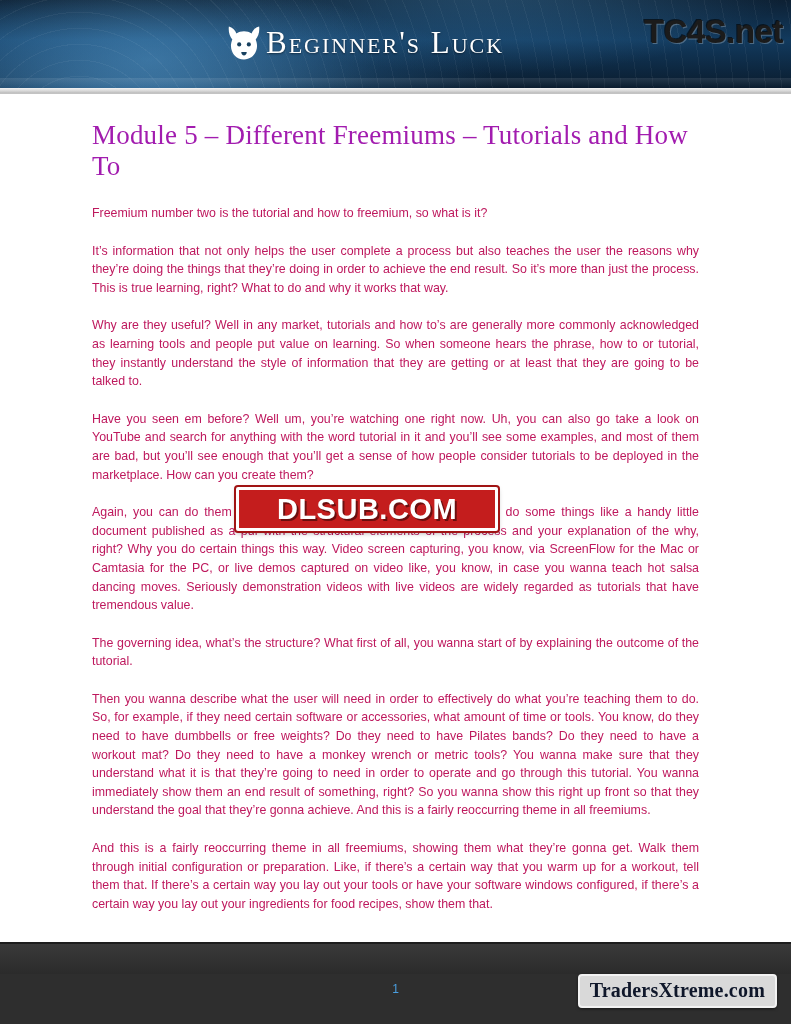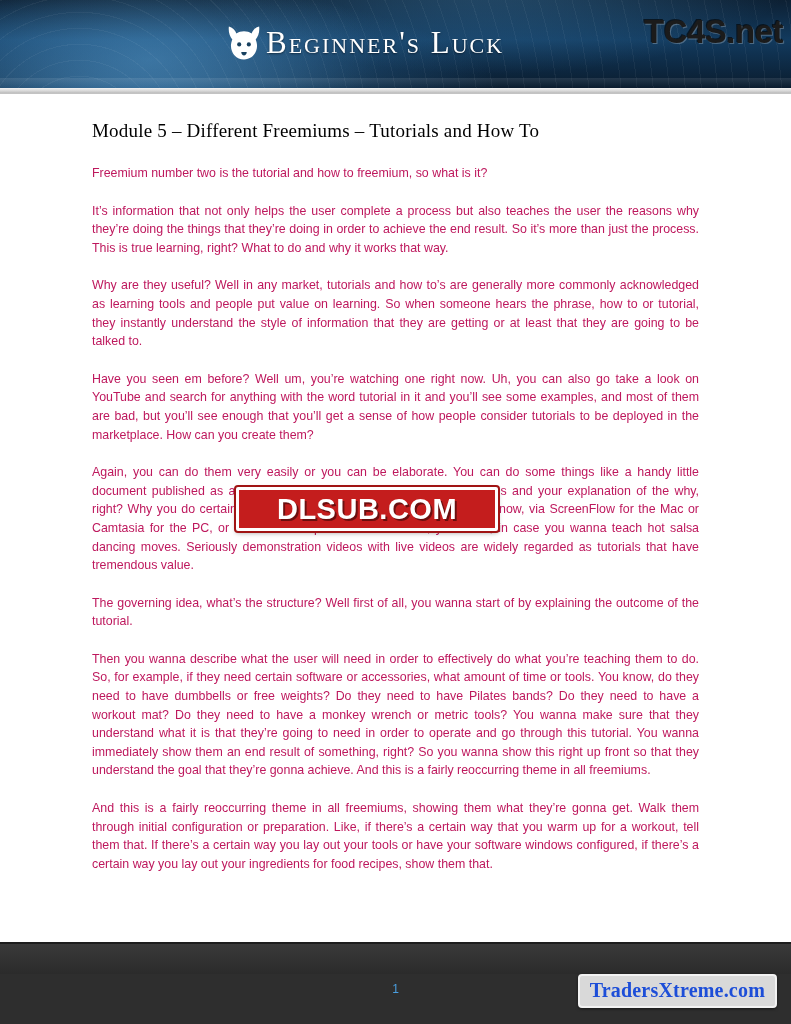--- a/index.html
+++ b/index.html
@@ -88,23 +88,23 @@
 
   
   .content {
     position: relative;
     padding: 26px 92px 0 92px;
     width: 791px;
   }
   h1.doc-title {
     margin: 0 0 22px 0;
     font-family: "Liberation Serif", serif;
-    font-size: 19px;
+    font-size: 27px;
     font-weight: normal;
-    color: #000000;
+    color: #a21caf;
     letter-spacing: .2px;
   }
   p.para {
     margin: 0 0 19px 0;
     font-family: "Liberation Sans", sans-serif;
     font-size: 12.4px;
     line-height: 18.6px;
     color: #be185d;
     text-align: justify;
   }
@@ -160,21 +160,21 @@
     position: absolute;
     right: 14px; top: 30px;
     padding: 3px 10px 4px 10px;
     background: #d9d9d9;
     border: 2px solid #f2f2f2;
     border-radius: 4px;
     box-shadow: 0 1px 3px rgba(0,0,0,.5);
     font-family: "Liberation Serif", serif;
     font-size: 20px;
     font-weight: bold;
-    color: #1d4ed8;
+    color: #0f172a;
     letter-spacing: .2px;
     white-space: nowrap;
   }
 </style>
 </head>
 <body>
 
 <div class="page">
 
   <div class="header">
@@ -197,21 +197,21 @@
   <div class="header-rule"></div>
 
   <div class="content">
     <h1 class="doc-title">Module 5 – Different Freemiums – Tutorials and How To</h1>
 
     <p class="para left">Freemium number two is the tutorial and how to freemium, so what is it?</p>
     <p class="para">It’s information that not only helps the user complete a process but also teaches the user the reasons why they’re doing the things that they’re doing in order to achieve the end result. So it’s more than just the process. This is true learning, right? What to do and why it works that way.</p>
     <p class="para">Why are they useful? Well in any market, tutorials and how to’s are generally more commonly acknowledged as learning tools and people put value on learning. So when someone hears the phrase, how to or tutorial, they instantly understand the style of information that they are getting or at least that they are going to be talked to.</p>
     <p class="para">Have you seen em before? Well um, you’re watching one right now. Uh, you can also go take a look on YouTube and search for anything with the word tutorial in it and you’ll see some examples, and most of them are bad, but you’ll see enough that you’ll get a sense of how people consider tutorials to be deployed in the marketplace. How can you create them?</p>
     <p class="para">Again, you can do them very easily or you can be elaborate. You can do some things like a handy little document published as a pdf with the structural elements of the process and your explanation of the why, right? Why you do certain things this way. Video screen capturing, you know, via ScreenFlow for the Mac or Camtasia for the PC, or live demos captured on video like, you know, in case you wanna teach hot salsa dancing moves. Seriously demonstration videos with live videos are widely regarded as tutorials that have tremendous value.</p>
-    <p class="para">The governing idea, what’s the structure? Well first of all, you wanna start of by explaining the outcome of the tutorial.</p>
+    <p class="para">The governing idea, what’s the structure? What first of all, you wanna start of by explaining the outcome of the tutorial.</p>
     <p class="para">Then you wanna describe what the user will need in order to effectively do what you’re teaching them to do. So, for example, if they need certain software or accessories, what amount of time or tools. You know, do they need to have dumbbells or free weights? Do they need to have Pilates bands? Do they need to have a workout mat? Do they need to have a monkey wrench or metric tools? You wanna make sure that they understand what it is that they’re going to need in order to operate and go through this tutorial. You wanna immediately show them an end result of something, right? So you wanna show this right up front so that they understand the goal that they’re gonna achieve. And this is a fairly reoccurring theme in all freemiums.</p>
     <p class="para">And this is a fairly reoccurring theme in all freemiums, showing them what they’re gonna get. Walk them through initial configuration or preparation. Like, if there’s a certain way that you warm up for a workout, tell them that. If there’s a certain way you lay out your tools or have your software windows configured, if there’s a certain way you lay out your ingredients for food recipes, show them that.</p>
   </div>
 
   <div class="watermark">
     <span>DLSUB.COM</span>
   </div>
 
   <div class="footer">
     <div class="footer-band"></div>

